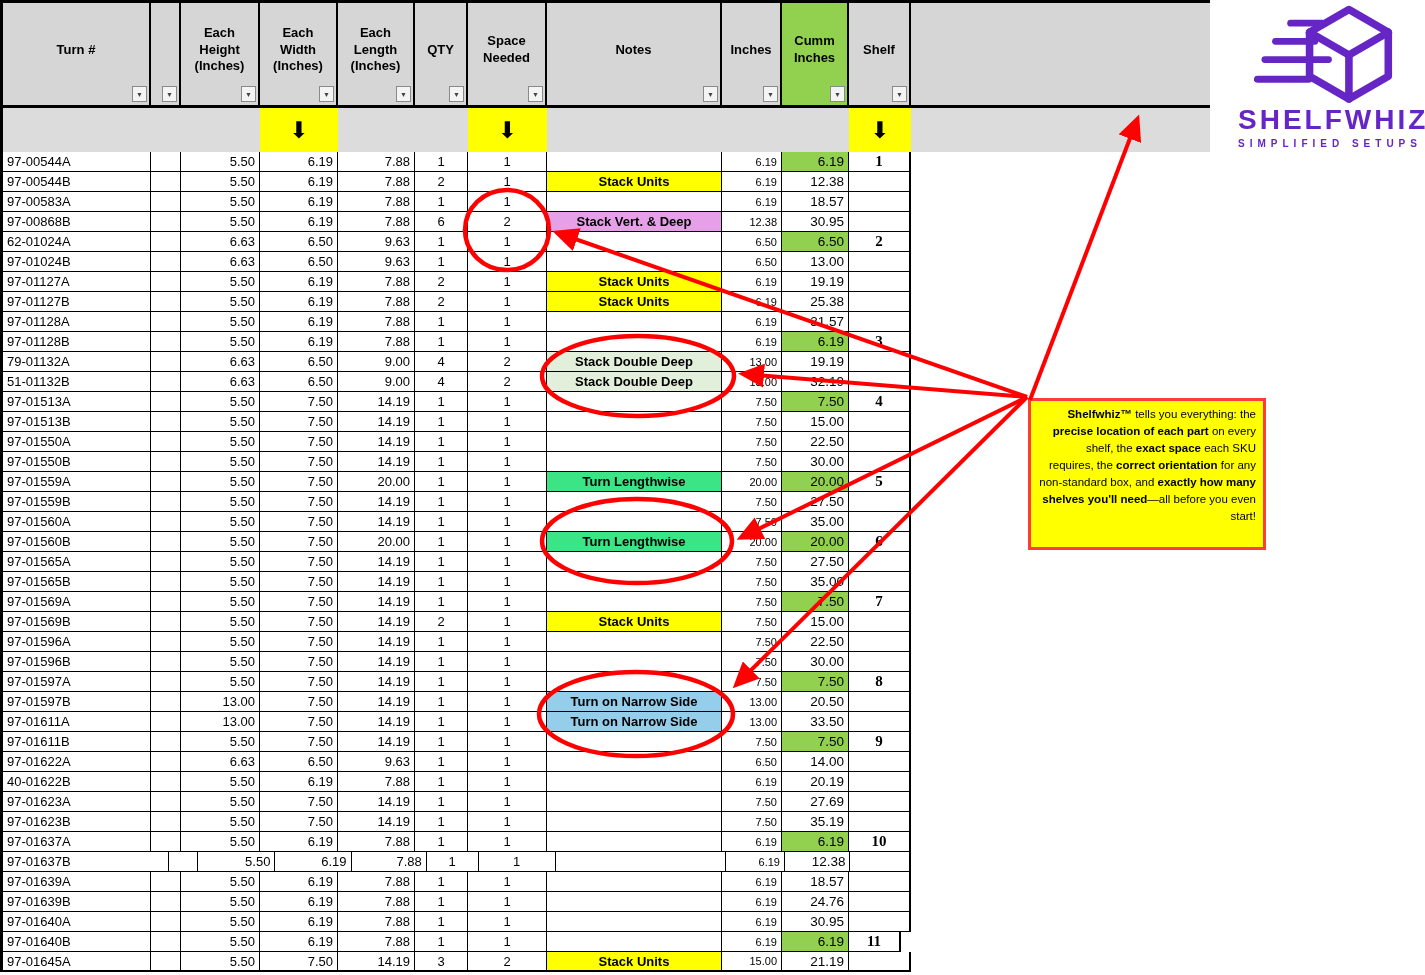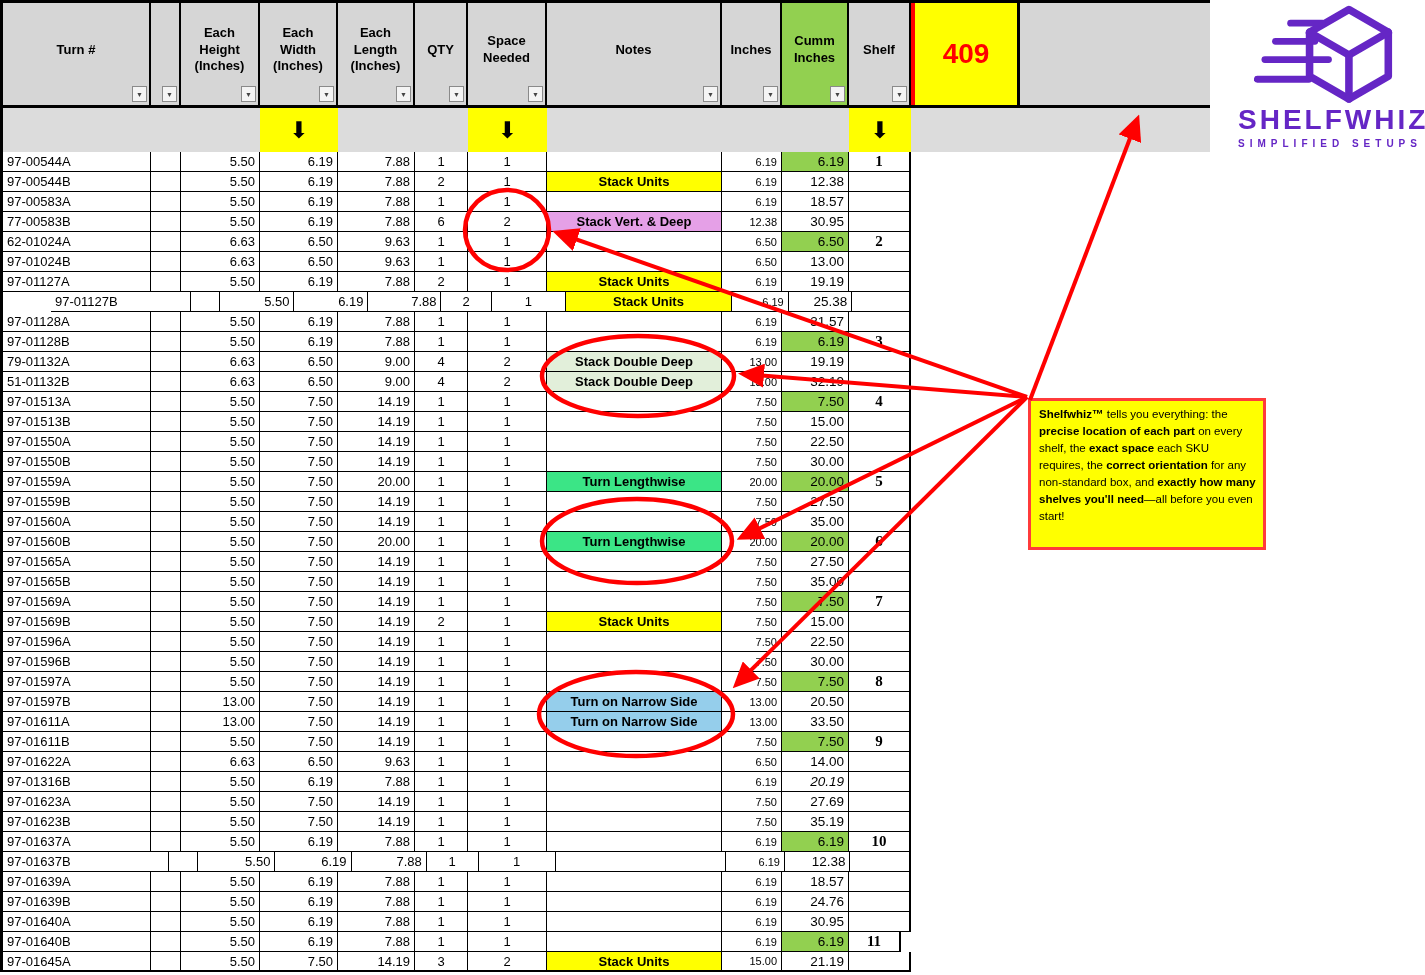--- a/index.html
+++ b/index.html
@@ -45,21 +45,21 @@
   .tcell.cumm{font-size:13.5px;}
   .tcell.shelf{border-right:2px solid #000;justify-content:center;
                font-family:"Liberation Serif", serif;font-weight:bold;font-size:15px;}
   .trow:last-child .tcell{border-bottom:2px solid #000;}
 
   
   .overlay{position:absolute;top:0;left:0;pointer-events:none;z-index:20;}
 
   .callout{position:absolute;left:1028px;top:398px;width:238px;min-height:152px;z-index:10;
            background:var(--yellow);border:3px solid #FF3B3B;padding:5px 7px 7px 8px;
-           font-size:11.5px;line-height:17px;color:#000;}
+           font-size:11.5px;line-height:17px;color:#000;text-align:right;}
   .callout b{font-weight:bold;}
 
   
   .logo{position:absolute;left:1238px;top:2px;width:184px;text-align:center;color:var(--purple);z-index:5;}
   .logo svg{display:block;margin:0 auto;}
   .logo-name{font-size:28px;font-weight:bold;letter-spacing:3px;line-height:1;margin-top:-2px;white-space:nowrap;}
   .logo-tagline{font-size:10px;font-weight:bold;letter-spacing:5px;margin-top:4px;white-space:nowrap;}
 </style>
 </head>
 <body>
@@ -102,21 +102,20 @@
           <span class="hlabel">Inches</span>
           <span class="filter">▼</span>
         </div><div class="hcell green" style="width: 67px;">
           <span class="hlabel">Cumm
 Inches</span>
           <span class="filter">▼</span>
         </div><div class="hcell" style="width: 62px;">
           <span class="hlabel">Shelf</span>
           <span class="filter">▼</span>
         </div></div>
-    <div class="hcell result">409</div>
   </div>
 
   <div class="arrow-row" id="arrowRow">
       <div class="acell" style="width: 148px;"></div>
       <div class="acell" style="width: 30px;"></div>
       <div class="acell" style="width: 79px;"></div>
       <div class="acell yellow" style="width: 78px;">⬇</div>
       <div class="acell" style="width: 77px;"></div>
       <div class="acell" style="width: 53px;"></div>
       <div class="acell yellow" style="width: 79px;">⬇</div>
@@ -160,21 +159,21 @@
         <div class="tcell num" style="width: 78px;">6.19</div>
         <div class="tcell num" style="width: 77px;">7.88</div>
         <div class="tcell ctr" style="width: 53px;">1</div>
         <div class="tcell ctr" style="width: 79px;">1</div>
         <div class="tcell note" style="width: 175px;"></div>
         <div class="tcell num inches" style="width: 60px;">6.19</div>
         <div class="tcell num cumm" style="width: 67px;">18.57</div>
         <div class="tcell shelf" style="width: 62px;"></div>
       </div>
       <div class="trow">
-        <div class="tcell left" style="width: 148px;">77-00583B</div>
+        <div class="tcell left" style="width: 148px;">97-00868B</div>
         <div class="tcell " style="width: 30px;"></div>
         <div class="tcell num" style="width: 79px;">5.50</div>
         <div class="tcell num" style="width: 78px;">6.19</div>
         <div class="tcell num" style="width: 77px;">7.88</div>
         <div class="tcell ctr" style="width: 53px;">6</div>
         <div class="tcell ctr" style="width: 79px;">2</div>
         <div class="tcell note" style="width: 175px; background: rgb(229, 160, 231);">Stack Vert. &amp; Deep</div>
         <div class="tcell num inches" style="width: 60px;">12.38</div>
         <div class="tcell num cumm" style="width: 67px;">30.95</div>
         <div class="tcell shelf" style="width: 62px;"></div>
@@ -212,21 +211,21 @@
         <div class="tcell num" style="width: 78px;">6.19</div>
         <div class="tcell num" style="width: 77px;">7.88</div>
         <div class="tcell ctr" style="width: 53px;">2</div>
         <div class="tcell ctr" style="width: 79px;">1</div>
         <div class="tcell note" style="width: 175px; background: rgb(255, 255, 0);">Stack Units</div>
         <div class="tcell num inches" style="width: 60px;">6.19</div>
         <div class="tcell num cumm" style="width: 67px;">19.19</div>
         <div class="tcell shelf" style="width: 62px;"></div>
       </div>
       <div class="trow">
-        <div class="tcell left" style="width: 148px; margin-left: 48px;">97-01127B</div>
+        <div class="tcell left" style="width: 148px;">97-01127B</div>
         <div class="tcell " style="width: 30px;"></div>
         <div class="tcell num" style="width: 79px;">5.50</div>
         <div class="tcell num" style="width: 78px;">6.19</div>
         <div class="tcell num" style="width: 77px;">7.88</div>
         <div class="tcell ctr" style="width: 53px;">2</div>
         <div class="tcell ctr" style="width: 79px;">1</div>
         <div class="tcell note" style="width: 175px; background: rgb(255, 255, 0);">Stack Units</div>
         <div class="tcell num inches" style="width: 60px;">6.19</div>
         <div class="tcell num cumm" style="width: 67px;">25.38</div>
         <div class="tcell shelf" style="width: 62px;"></div>
@@ -524,30 +523,30 @@
         <div class="tcell num" style="width: 78px;">6.50</div>
         <div class="tcell num" style="width: 77px;">9.63</div>
         <div class="tcell ctr" style="width: 53px;">1</div>
         <div class="tcell ctr" style="width: 79px;">1</div>
         <div class="tcell note" style="width: 175px;"></div>
         <div class="tcell num inches" style="width: 60px;">6.50</div>
         <div class="tcell num cumm" style="width: 67px;">14.00</div>
         <div class="tcell shelf" style="width: 62px;"></div>
       </div>
       <div class="trow">
-        <div class="tcell left" style="width: 148px;">97-01316B</div>
-        <div class="tcell " style="width: 30px;"></div>
-        <div class="tcell num" style="width: 79px;">5.50</div>
-        <div class="tcell num" style="width: 78px;">6.19</div>
-        <div class="tcell num" style="width: 77px;">7.88</div>
-        <div class="tcell ctr" style="width: 53px;">1</div>
-        <div class="tcell ctr" style="width: 79px;">1</div>
-        <div class="tcell note" style="width: 175px;"></div>
-        <div class="tcell num inches" style="width: 60px;">6.19</div>
-        <div class="tcell num cumm" style="width: 67px; font-style: italic;">20.19</div>
+        <div class="tcell left" style="width: 148px;">40-01622B</div>
+        <div class="tcell " style="width: 30px;"></div>
+        <div class="tcell num" style="width: 79px;">5.50</div>
+        <div class="tcell num" style="width: 78px;">6.19</div>
+        <div class="tcell num" style="width: 77px;">7.88</div>
+        <div class="tcell ctr" style="width: 53px;">1</div>
+        <div class="tcell ctr" style="width: 79px;">1</div>
+        <div class="tcell note" style="width: 175px;"></div>
+        <div class="tcell num inches" style="width: 60px;">6.19</div>
+        <div class="tcell num cumm" style="width: 67px;">20.19</div>
         <div class="tcell shelf" style="width: 62px;"></div>
       </div>
       <div class="trow">
         <div class="tcell left" style="width: 148px;">97-01623A</div>
         <div class="tcell " style="width: 30px;"></div>
         <div class="tcell num" style="width: 79px;">5.50</div>
         <div class="tcell num" style="width: 78px;">7.50</div>
         <div class="tcell num" style="width: 77px;">14.19</div>
         <div class="tcell ctr" style="width: 53px;">1</div>
         <div class="tcell ctr" style="width: 79px;">1</div>

